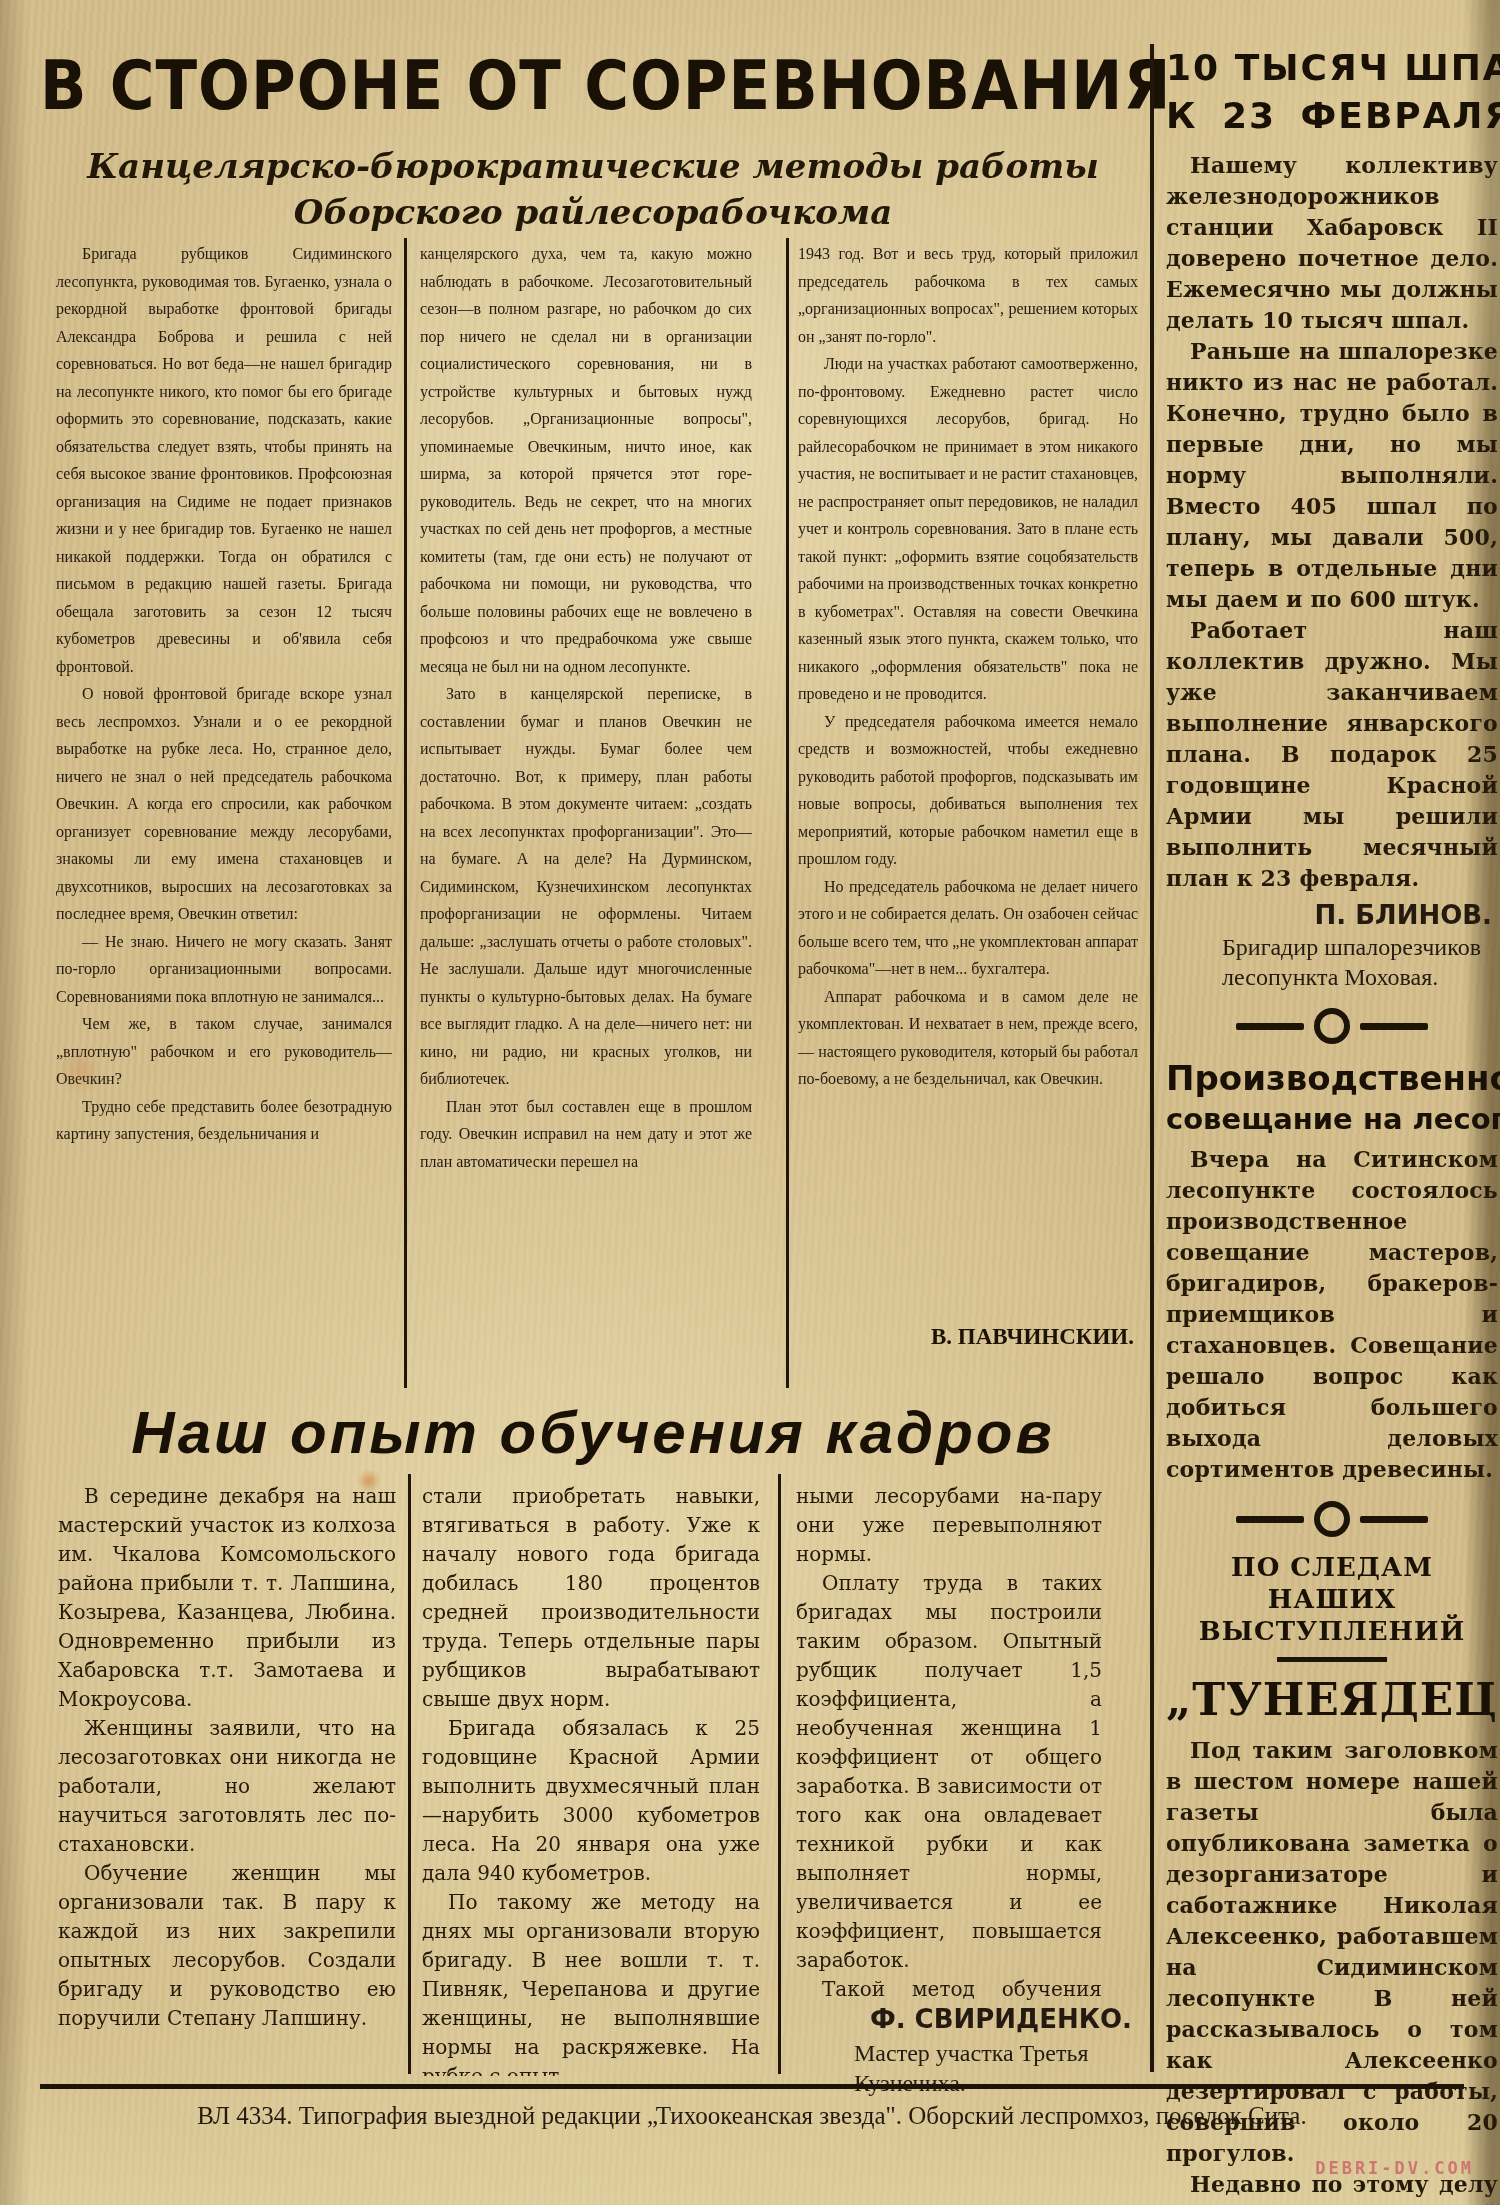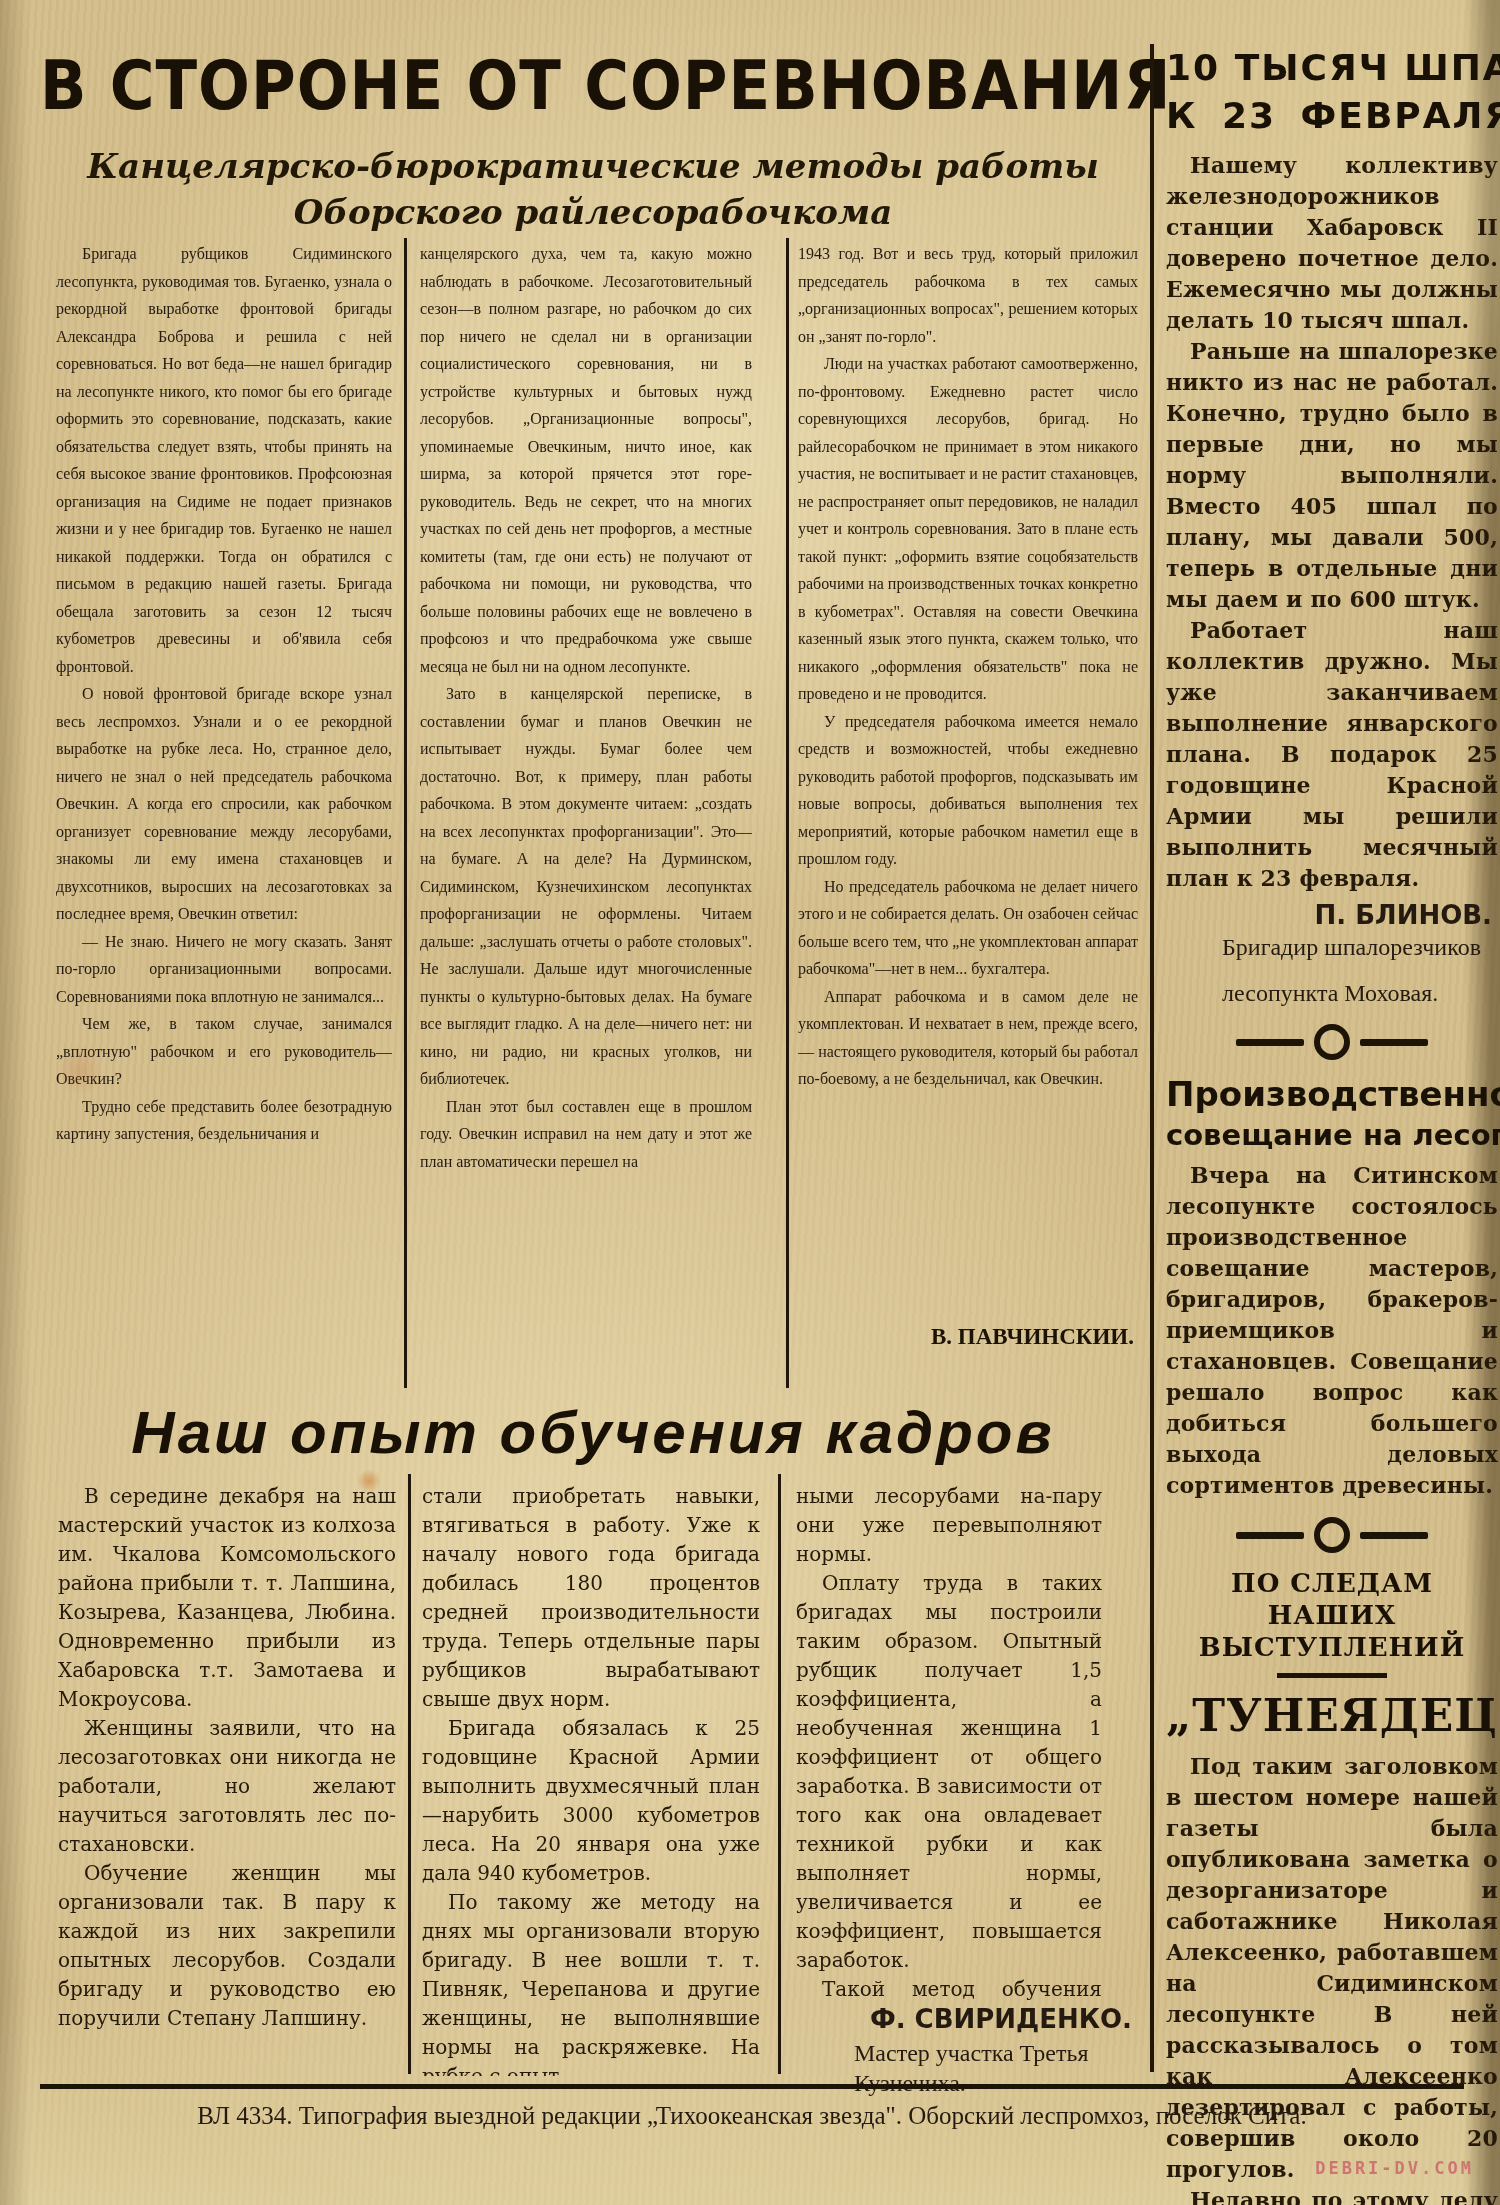--- a/index.html
+++ b/index.html
@@ -96,21 +96,21 @@
   <div class="abs" id="right-col">
     <div class="rc-head">10 ТЫСЯЧ ШПАЛ</div>
     <div class="rc-head" style="word-spacing:10px;">К 23 ФЕВРАЛЯ</div>
     <div class="tw" style="margin-top:10px;">
         <p>Нашему коллективу железнодорожников станции Хабаровск II доверено почетное дело. Ежемесячно мы должны делать 10 тысяч шпал.</p>
         <p>Раньше на шпалорезке никто из нас не работал. Конечно, трудно было в первые дни, но мы норму выполняли. Вместо 405 шпал по плану, мы давали 500, теперь в отдельные дни мы даем и по 600 штук.</p>
         <p>Работает наш коллектив дружно. Мы уже заканчиваем выполнение январского плана. В подарок 25 годовщине Красной Армии мы решили выполнить месячный план к 23 февраля.</p>
       </div>
     <div class="rc-sig">П. БЛИНОВ.</div>
     <div class="rc-role">Бригадир шпалорезчиков</div>
-    <div class="rc-role" style="margin-top:16px;font-family:Liberation Serif, serif;">лесопункта Моховая.</div>
+    <div class="rc-role" style="margin-top:0;font-family:Liberation Serif, serif;">лесопункта Моховая.</div>
 
     <div class="orn">
       <span class="bar"></span>
       <span class="ring"></span>
       <span class="bar"></span>
     </div>
 
     <div class="m-head1">Производственное</div>
     <div class="m-head2">совещание на лесопункте</div>
     <div class="tw" style="margin-top:8px;">

